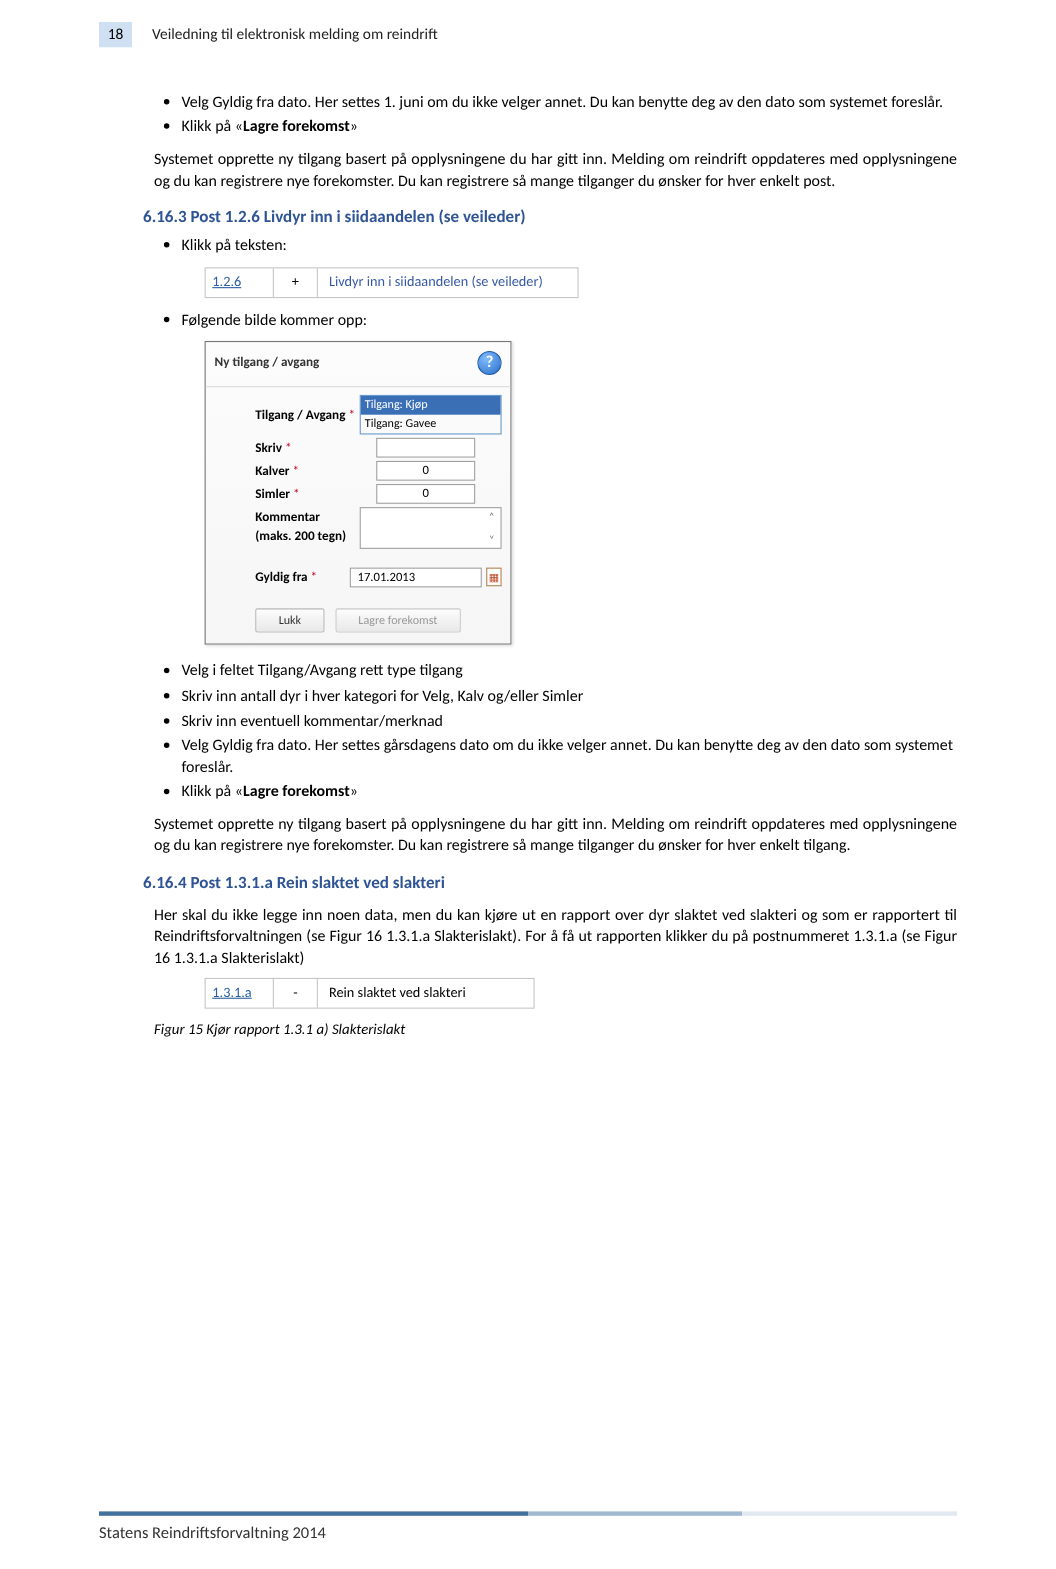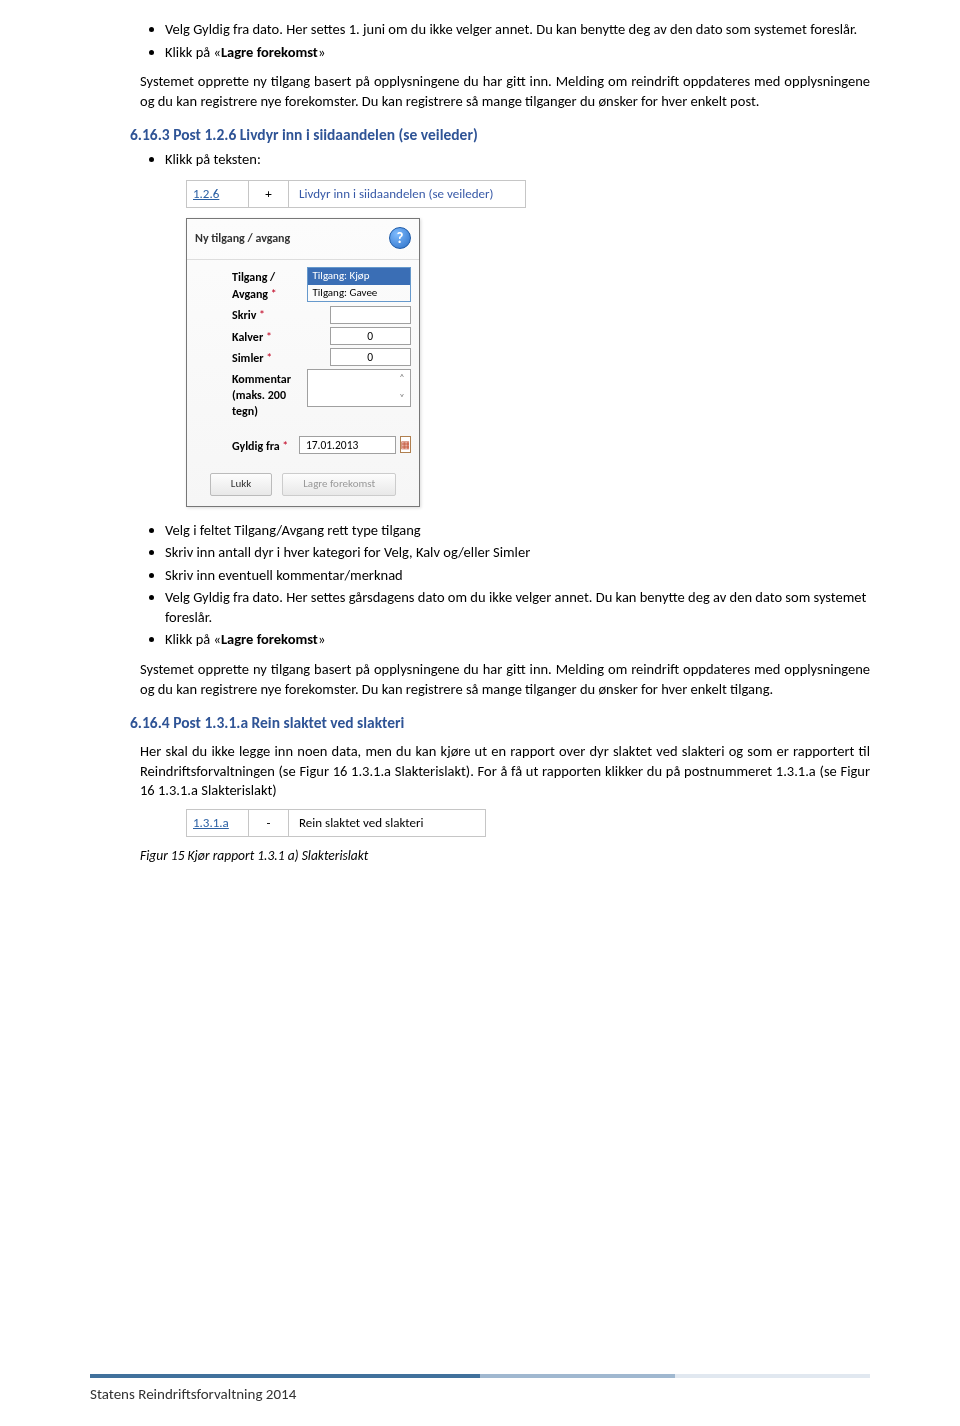--- a/index.html
+++ b/index.html
@@ -59,21 +59,21 @@
   .fig1-row { display: flex; align-items:center; height: 26px; }
   .fig1-cell1 { width: 62px; padding-left: 6px; border-right: 1px solid #c6c6c6; height:100%; display:flex; align-items:center; color:#2b60a4; text-decoration: underline; }
   .fig1-cell2 { width: 40px; text-align:center; border-right: 1px solid #c6c6c6; height:100%; display:flex; align-items:center; justify-content:center; }
   .fig1-cell3 { flex:1; padding-left: 10px; color:#3759a7; }
   .fig1-cell3.black { color:#000; }
 
   
   .dlg {
     margin: 8px 0 14px 96px;
     border: 1px solid #777;
-    width: 234px;
+    width: 279px;
     background: linear-gradient(#fcfcfc,#f6f6f6);
     font-size: 12px;
     box-shadow: 1px 1px 3px rgba(0,0,0,0.15);
   }
   .dlg-title {
     padding: 8px 8px 10px 8px;
     font-weight: bold;
     color: #333;
     display:flex; justify-content:space-between; align-items:center;
     border-bottom: 1px solid #ddd;
@@ -125,40 +125,47 @@
     height:4px;
     background: linear-gradient(to right, #41719c 50%, #a0b8d0 50% 75%, #e1e8f0 75%);
     margin-bottom:6px;
   }
   b { font-weight: bold; }
 </style>
 </head>
 <body>
 
 <div class="page">
+  <div class="page-header">
+    <span class="page-num-box">18</span>
+    <span class="header-title">Veiledning til elektronisk melding om reindrift</span>
+  </div>
 
   <ul class="bullets">
     <li>Velg Gyldig fra dato. Her settes 1. juni om du ikke velger annet. Du kan benytte deg av den dato som systemet foreslår.</li>
     <li>Klikk på «<b>Lagre forekomst</b>»</li>
   </ul>
   <p class="body indented">Systemet opprette ny tilgang basert på opplysningene du har gitt inn. Melding om reindrift oppdateres med opplysningene og du kan registrere nye forekomster. Du kan registrere så mange tilganger du ønsker for hver enkelt post.</p>
 
   <div class="hsec">6.16.3  Post 1.2.6 Livdyr inn i siidaandelen (se veileder)</div>
   <ul class="bullets">
     <li>Klikk på teksten:</li>
   </ul>
 
   <div class="fig1">
     <div class="fig1-row">
       <span class="fig1-cell1">1.2.6</span>
       <span class="fig1-cell2">+</span>
       <span class="fig1-cell3">Livdyr inn i siidaandelen (se veileder)</span>
     </div>
   </div>
 
+  <ul class="bullets">
+    <li>Følgende bilde kommer opp:</li>
+  </ul>
 
   <div class="dlg">
     <div class="dlg-title">
       <span>Ny tilgang / avgang</span>
       <span class="help-icon">?</span>
     </div>
     <div class="dlg-body">
       <div class="frow">
         <span class="flabel"><span>Tilgang / Avgang</span> <span class="req">*</span></span>
         <span class="dropdown-open">

